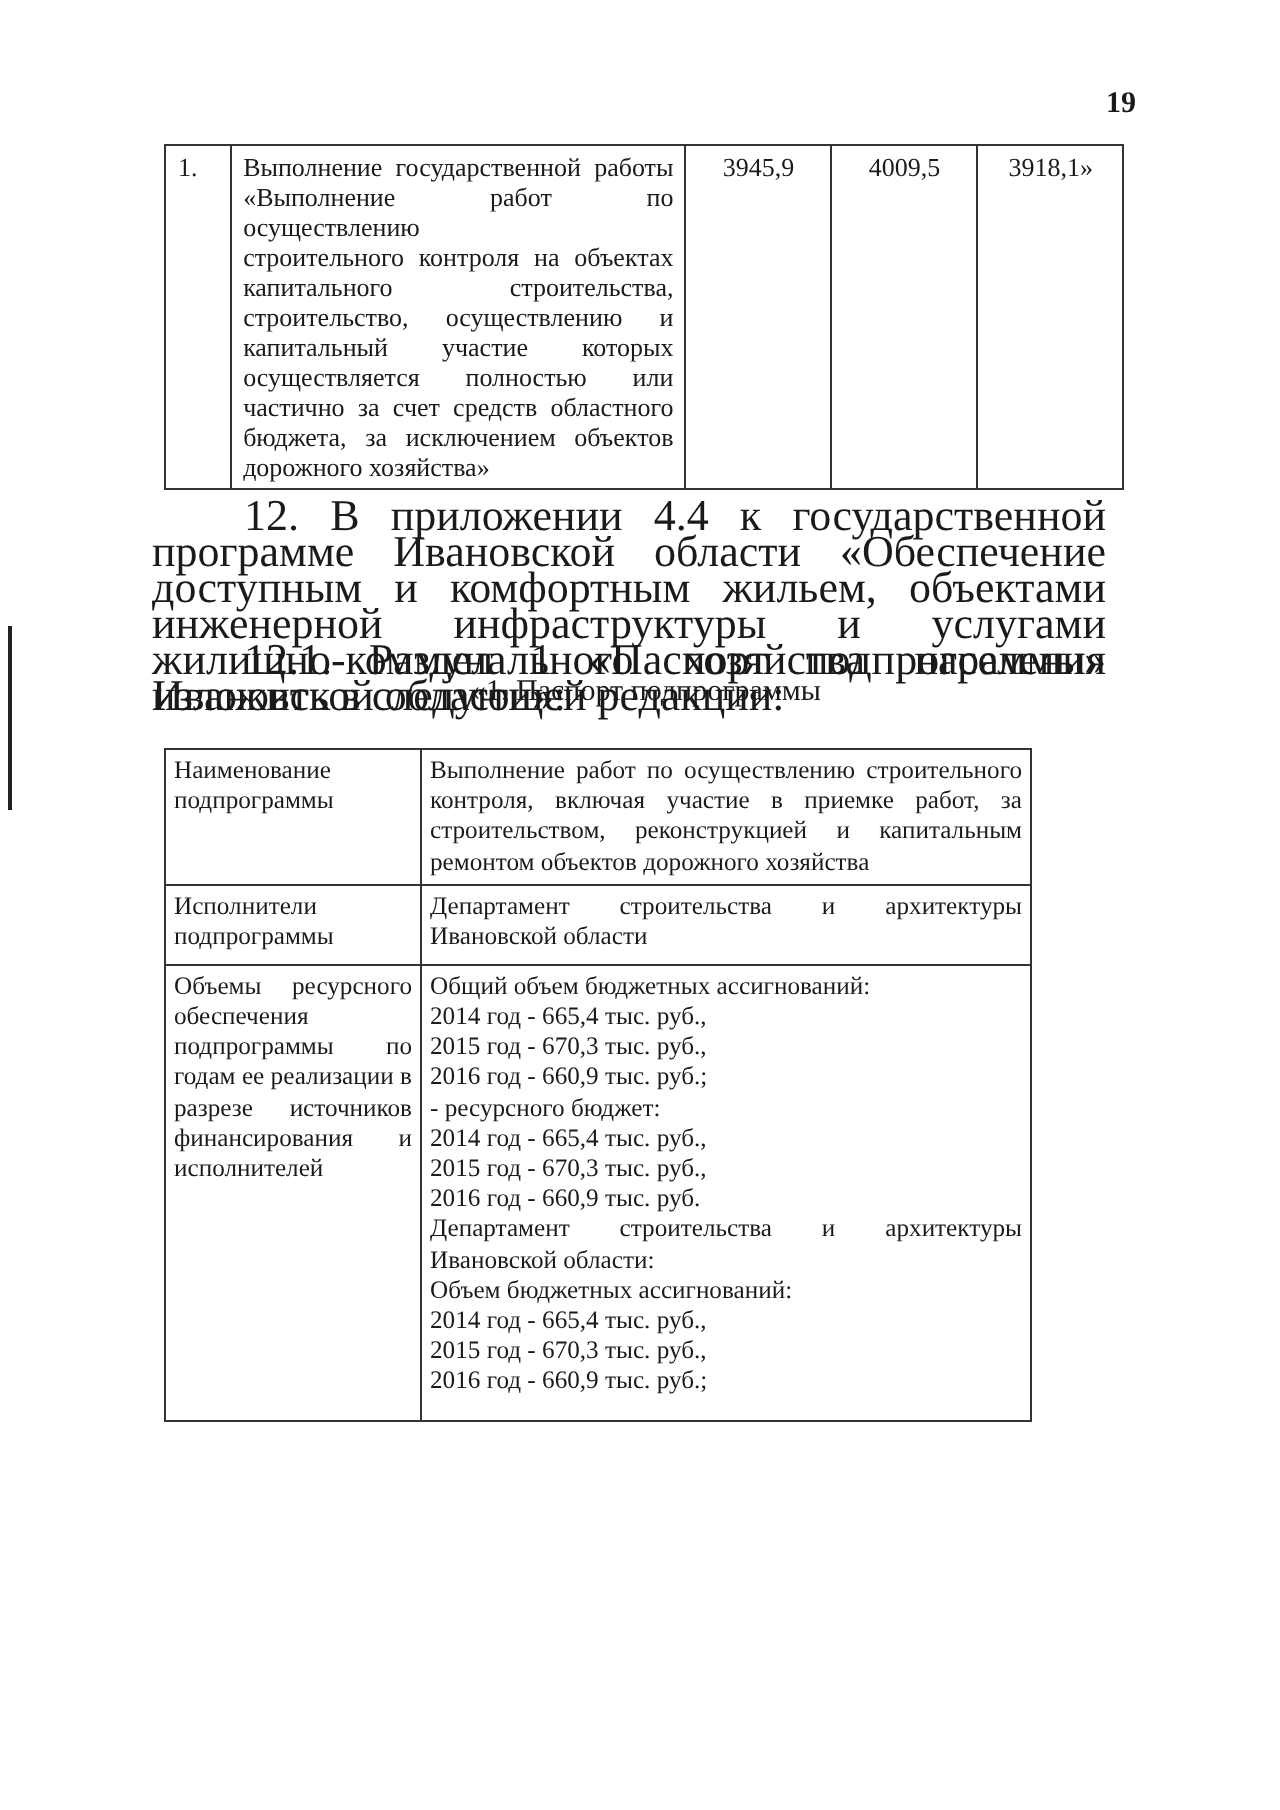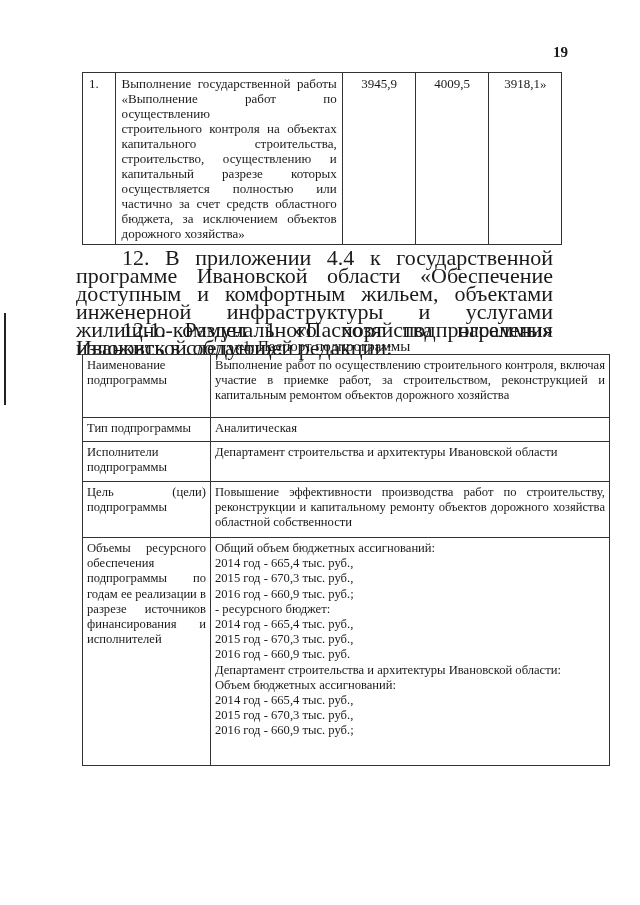--- a/index.html
+++ b/index.html
@@ -24,21 +24,21 @@
     .t1 .c-desc .last { text-align-last: left; display: block; }
     .t1 .c-val { width: 62px; text-align: center; margin-top: 20px; }
     .para {
       position: absolute; left: 76px; width: 477px;
       font-size: 22px; line-height: 18px; text-align: justify; margin-top: 12px;
     }
     .para .indent { display: inline-block; width: 46px; }
     .p1 { top: 237px; }
     .p2 { top: 309px; }
     .caption { position: absolute; top: 338px; left: 0; width: 630px; text-align: center; font-size: 15px; padding-left: 16px; box-sizing: border-box; }
-    .t2 { left: 82px; top: 354px; width: 528px; }
+    .t2 { left: 82px; top: 374px; width: 434px; }
     .t2 td { padding: 3px 4px; font-size: 12.6px; line-height: 15.2px; }
     .t2 .k { width: 119px; text-align: justify; }
     .t2 .v { text-align: justify; }
     .line { display: block; }
     .jl { display: block; text-align: justify; text-align-last: justify; }
   </style>
 </head>
 <body>
 
 <div class="page-number">19</div>
@@ -47,21 +47,21 @@
 <table class="t1">
   <tbody>
       <tr>
     <td class="c-num">1.</td>
     <td class="c-desc">
       <span class="jl">Выполнение государственной работы</span>
       <span class="jl">«Выполнение работ по осуществлению</span>
       <span class="jl">строительного контроля на объектах</span>
       <span class="jl">капитального строительства,</span>
       <span class="jl">строительство, осуществлению и</span>
-      <span class="jl">капитальный разрезе которых</span>
+      <span class="jl">капитальный участие которых</span>
       <span class="jl">осуществляется полностью или</span>
       <span class="jl">частично за счет средств областного</span>
       <span class="jl">бюджета, за исключением объектов</span>
       <span class="last">дорожного хозяйства»</span>
     </td>
     <td class="c-val">3945,9</td>
     <td class="c-val">4009,5</td>
     <td class="c-val">3918,1»</td>
   </tr>
 </tbody>
@@ -71,31 +71,23 @@
 <div class="para p2"><span class="indent"></span><span>12.1. Раздел 1 «Паспорт подпрограммы» изложить в следующей редакции:</span></div>
 
 <div class="caption">«1. Паспорт подпрограммы</div>
 
 <table class="t2">
   <tbody>
       <tr style="height:63px">
     <td class="k">Наименование подпрограммы</td>
     <td class="v">Выполнение работ по осуществлению строительного контроля, включая участие в приемке работ, за строительством, реконструкцией и капитальным ремонтом объектов дорожного хозяйства</td>
   </tr>
-  <tr style="height:24px">
-    <td class="k">Тип подпрограммы</td>
-    <td class="v">Аналитическая</td>
-  </tr>
   <tr style="height:40px">
     <td class="k">Исполнители подпрограммы</td>
     <td class="v">Департамент строительства и архитектуры Ивановской области</td>
-  </tr>
-  <tr style="height:56px">
-    <td class="k">Цель (цели) подпрограммы</td>
-    <td class="v">Повышение эффективности производства работ по строительству, реконструкции и капитальному ремонту объектов дорожного хозяйства областной собственности</td>
   </tr>
   <tr style="height:228px">
     <td class="k">Объемы ресурсного обеспечения подпрограммы по годам ее реализации в разрезе источников финансирования и исполнителей</td>
     <td class="v">
       <span class="line">Общий объем бюджетных ассигнований:</span>
       <span class="line">2014 год - 665,4 тыс. руб.,</span>
       <span class="line">2015 год - 670,3 тыс. руб.,</span>
       <span class="line">2016 год - 660,9 тыс. руб.;</span>
       <span class="line">- ресурсного бюджет:</span>
       <span class="line">2014 год - 665,4 тыс. руб.,</span>

